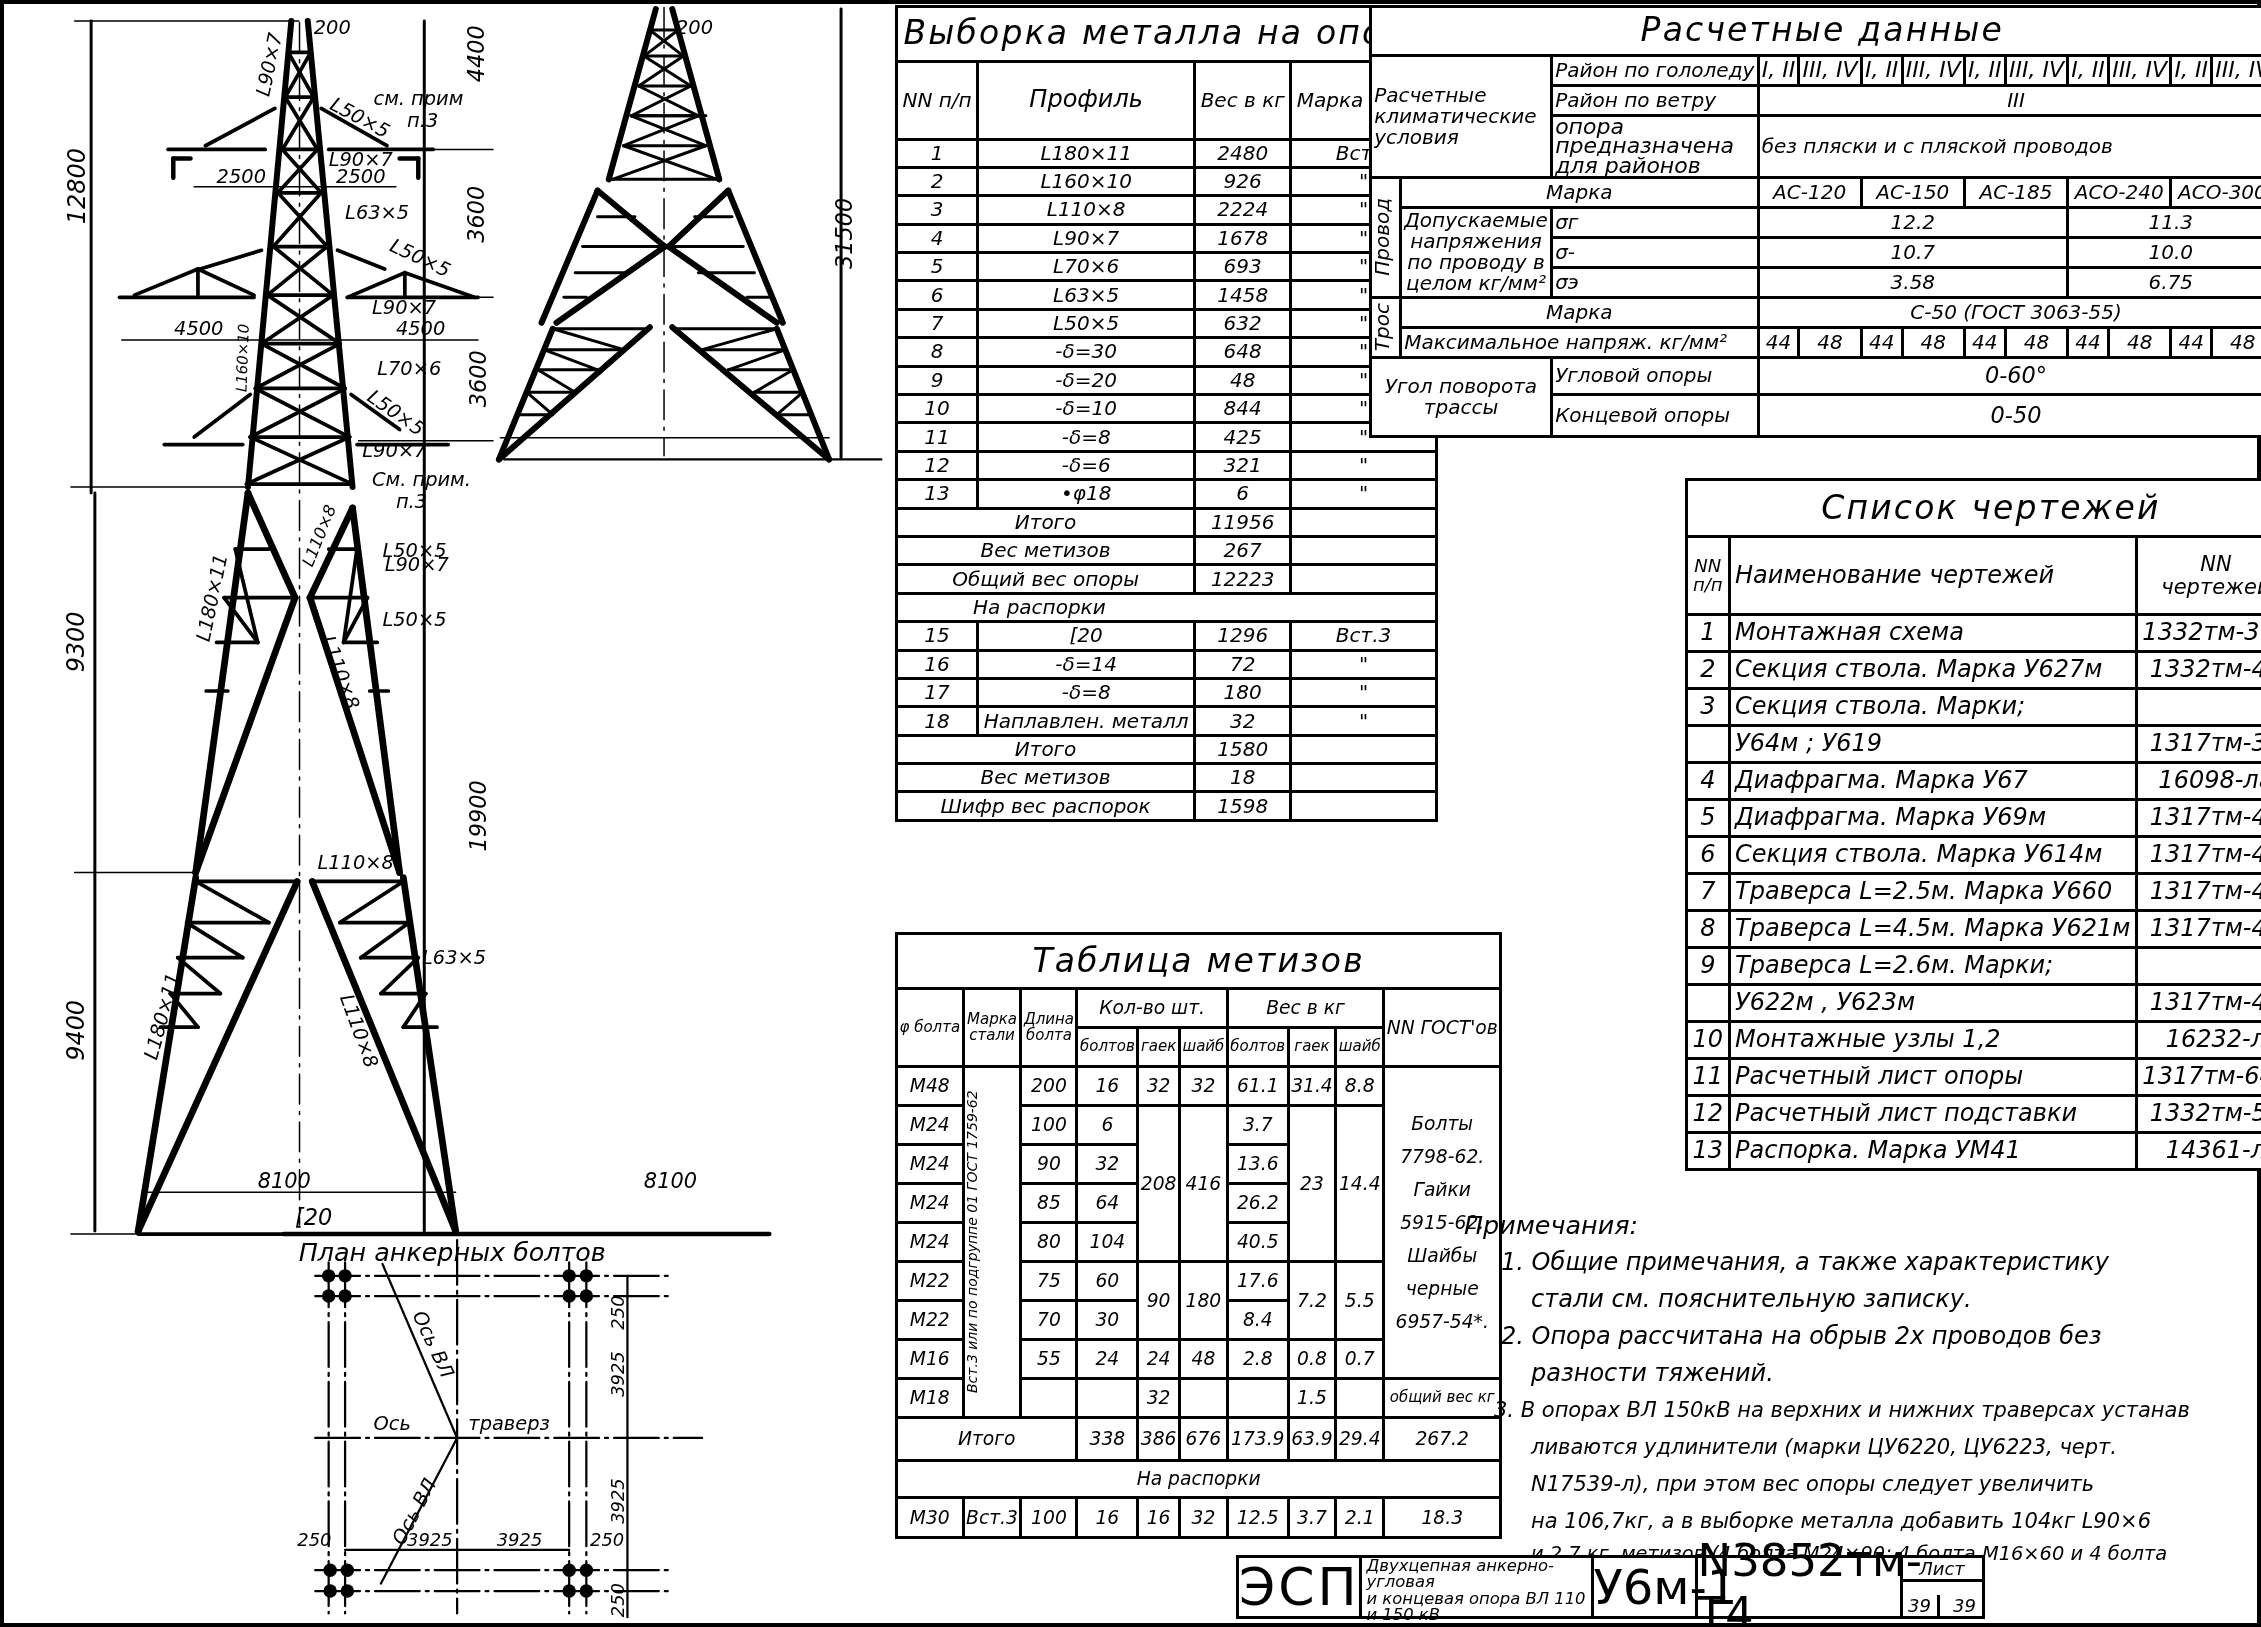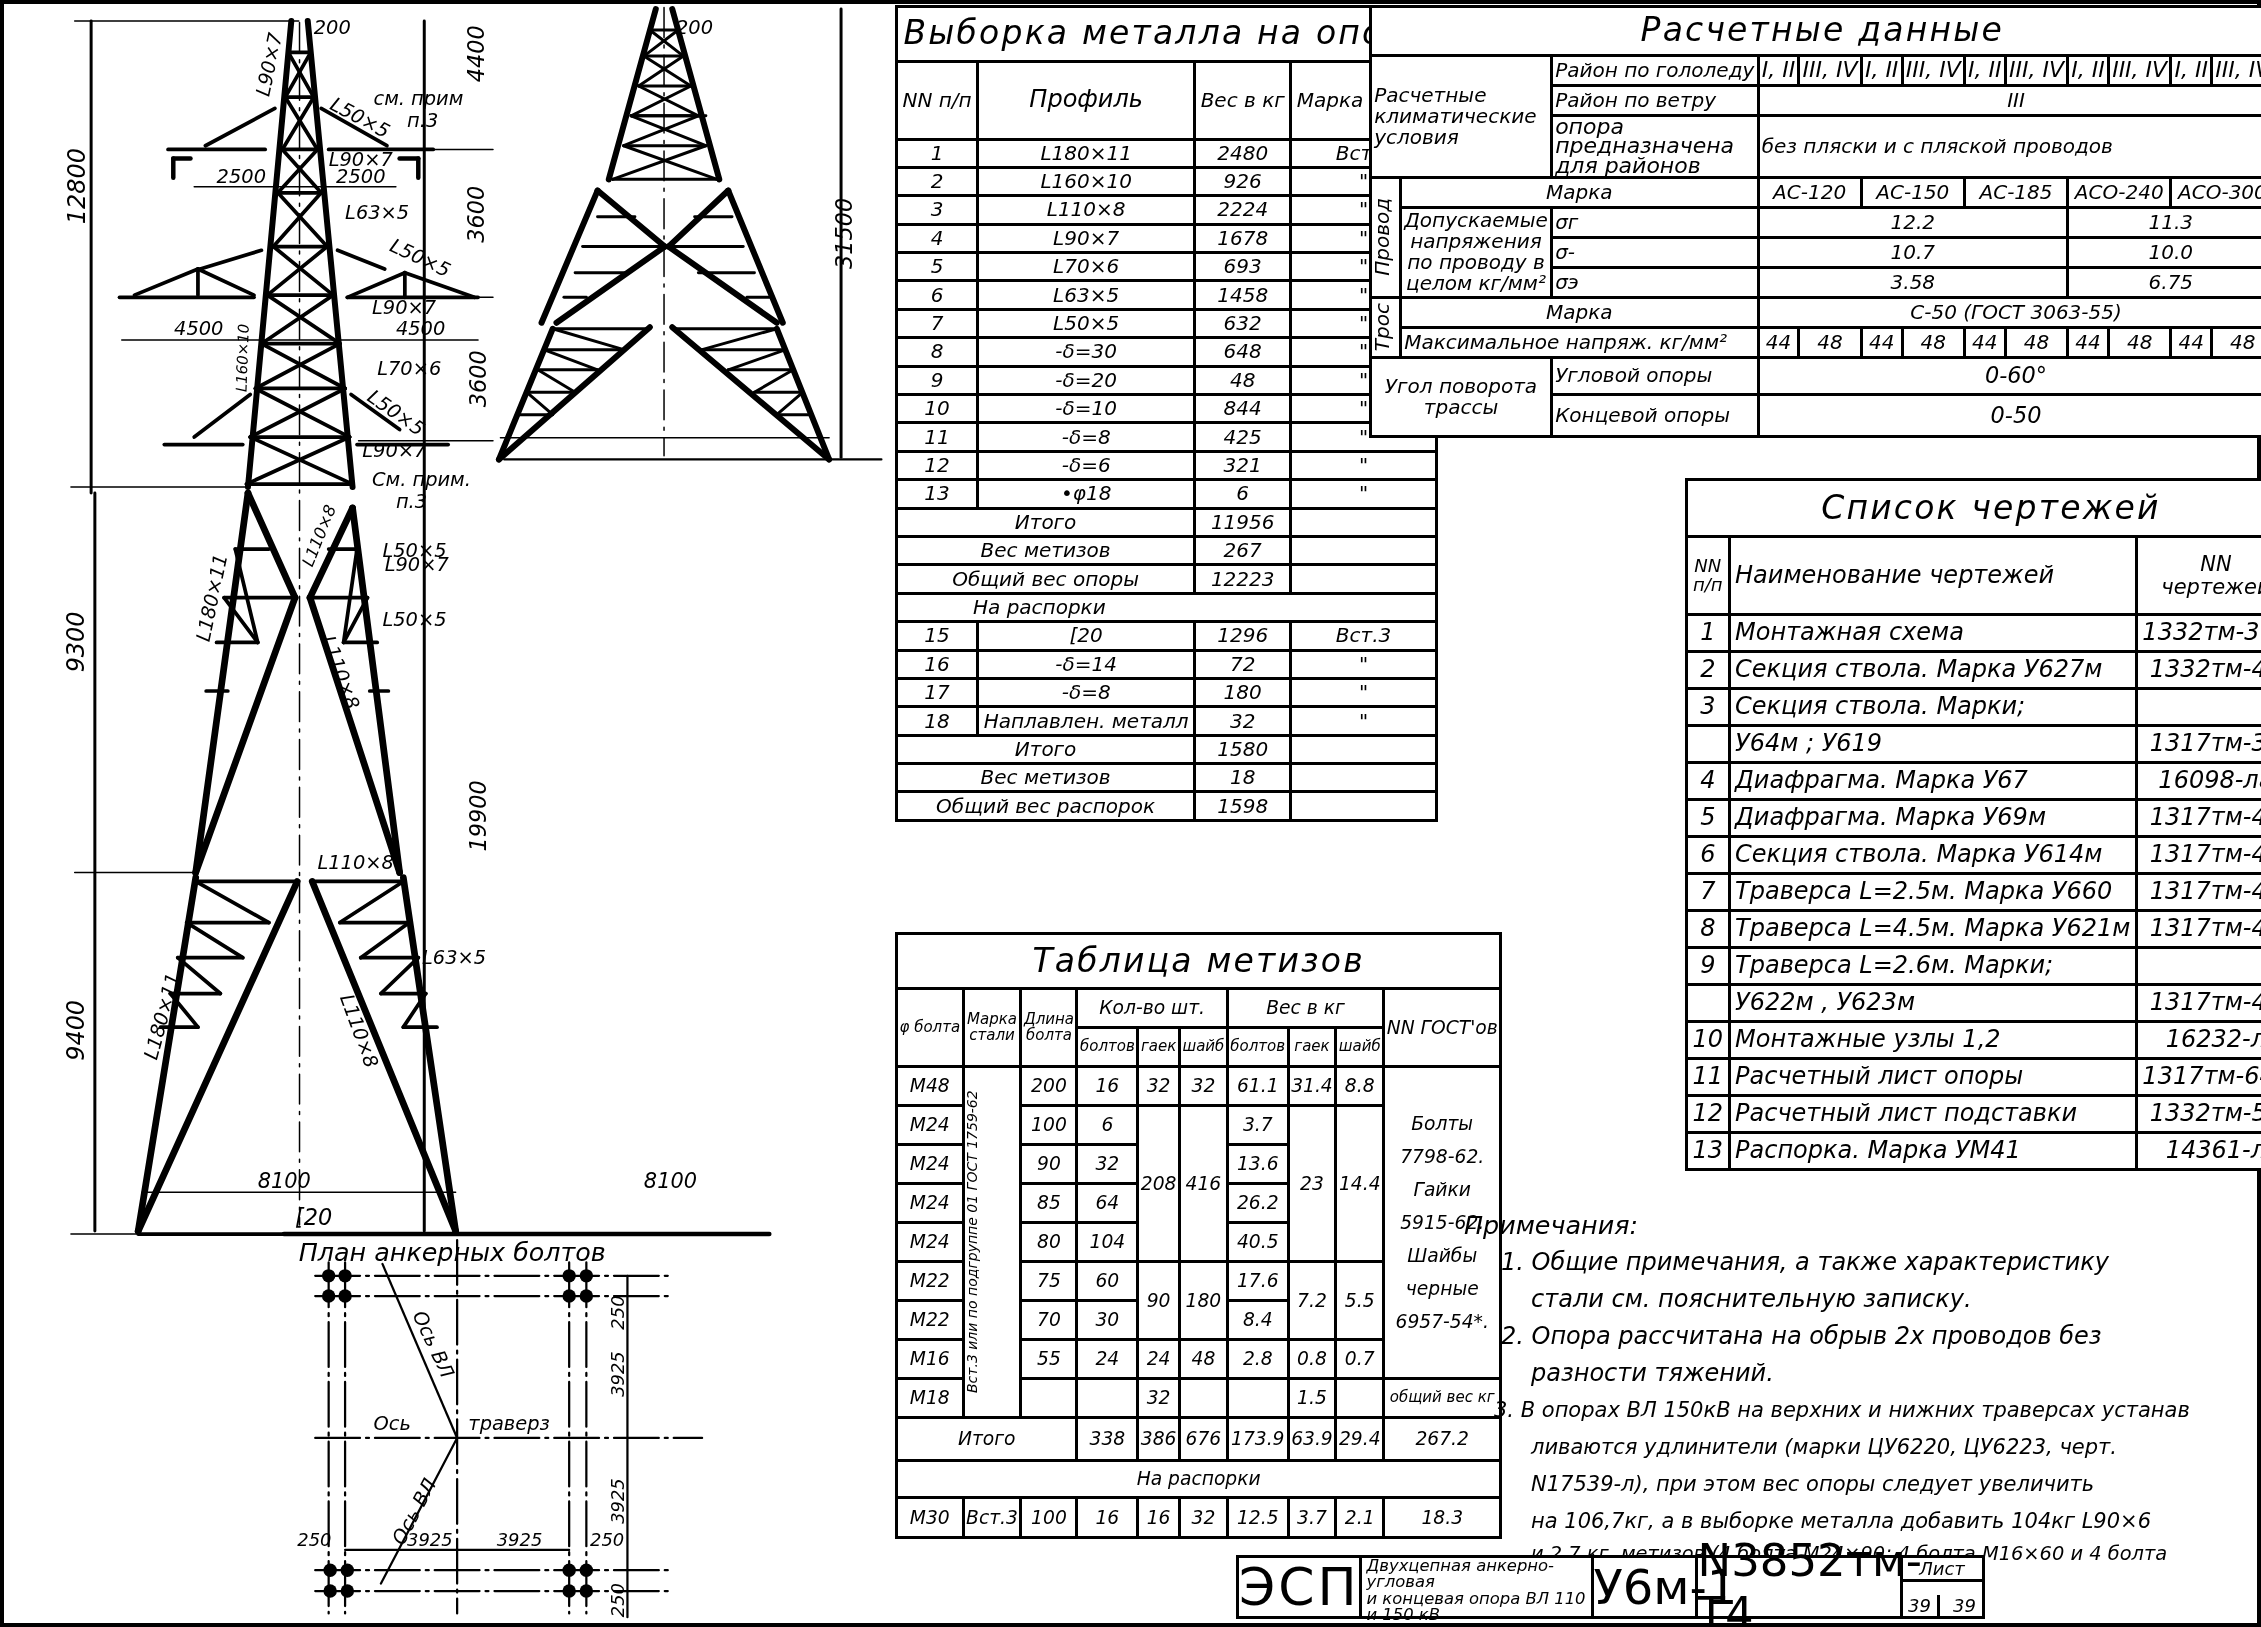--- a/index.html
+++ b/index.html
@@ -492,21 +492,21 @@
         <td colspan="2">Итого</td>
         <td>1580</td>
         <td></td>
       </tr>
   <tr>
         <td colspan="2">Вес метизов</td>
         <td>18</td>
         <td></td>
       </tr>
   <tr>
-        <td colspan="2">Общий вес распорок</td>
+        <td colspan="2">Шифр вес распорок</td>
         <td>1598</td>
         <td></td>
       </tr>
 </tbody>
   </table>
 
 <table class="t" id="calc">
   <tbody>
       <tr>
         <td colspan="14" class="title-cell" style="height:46px">Расчетные данные</td>

